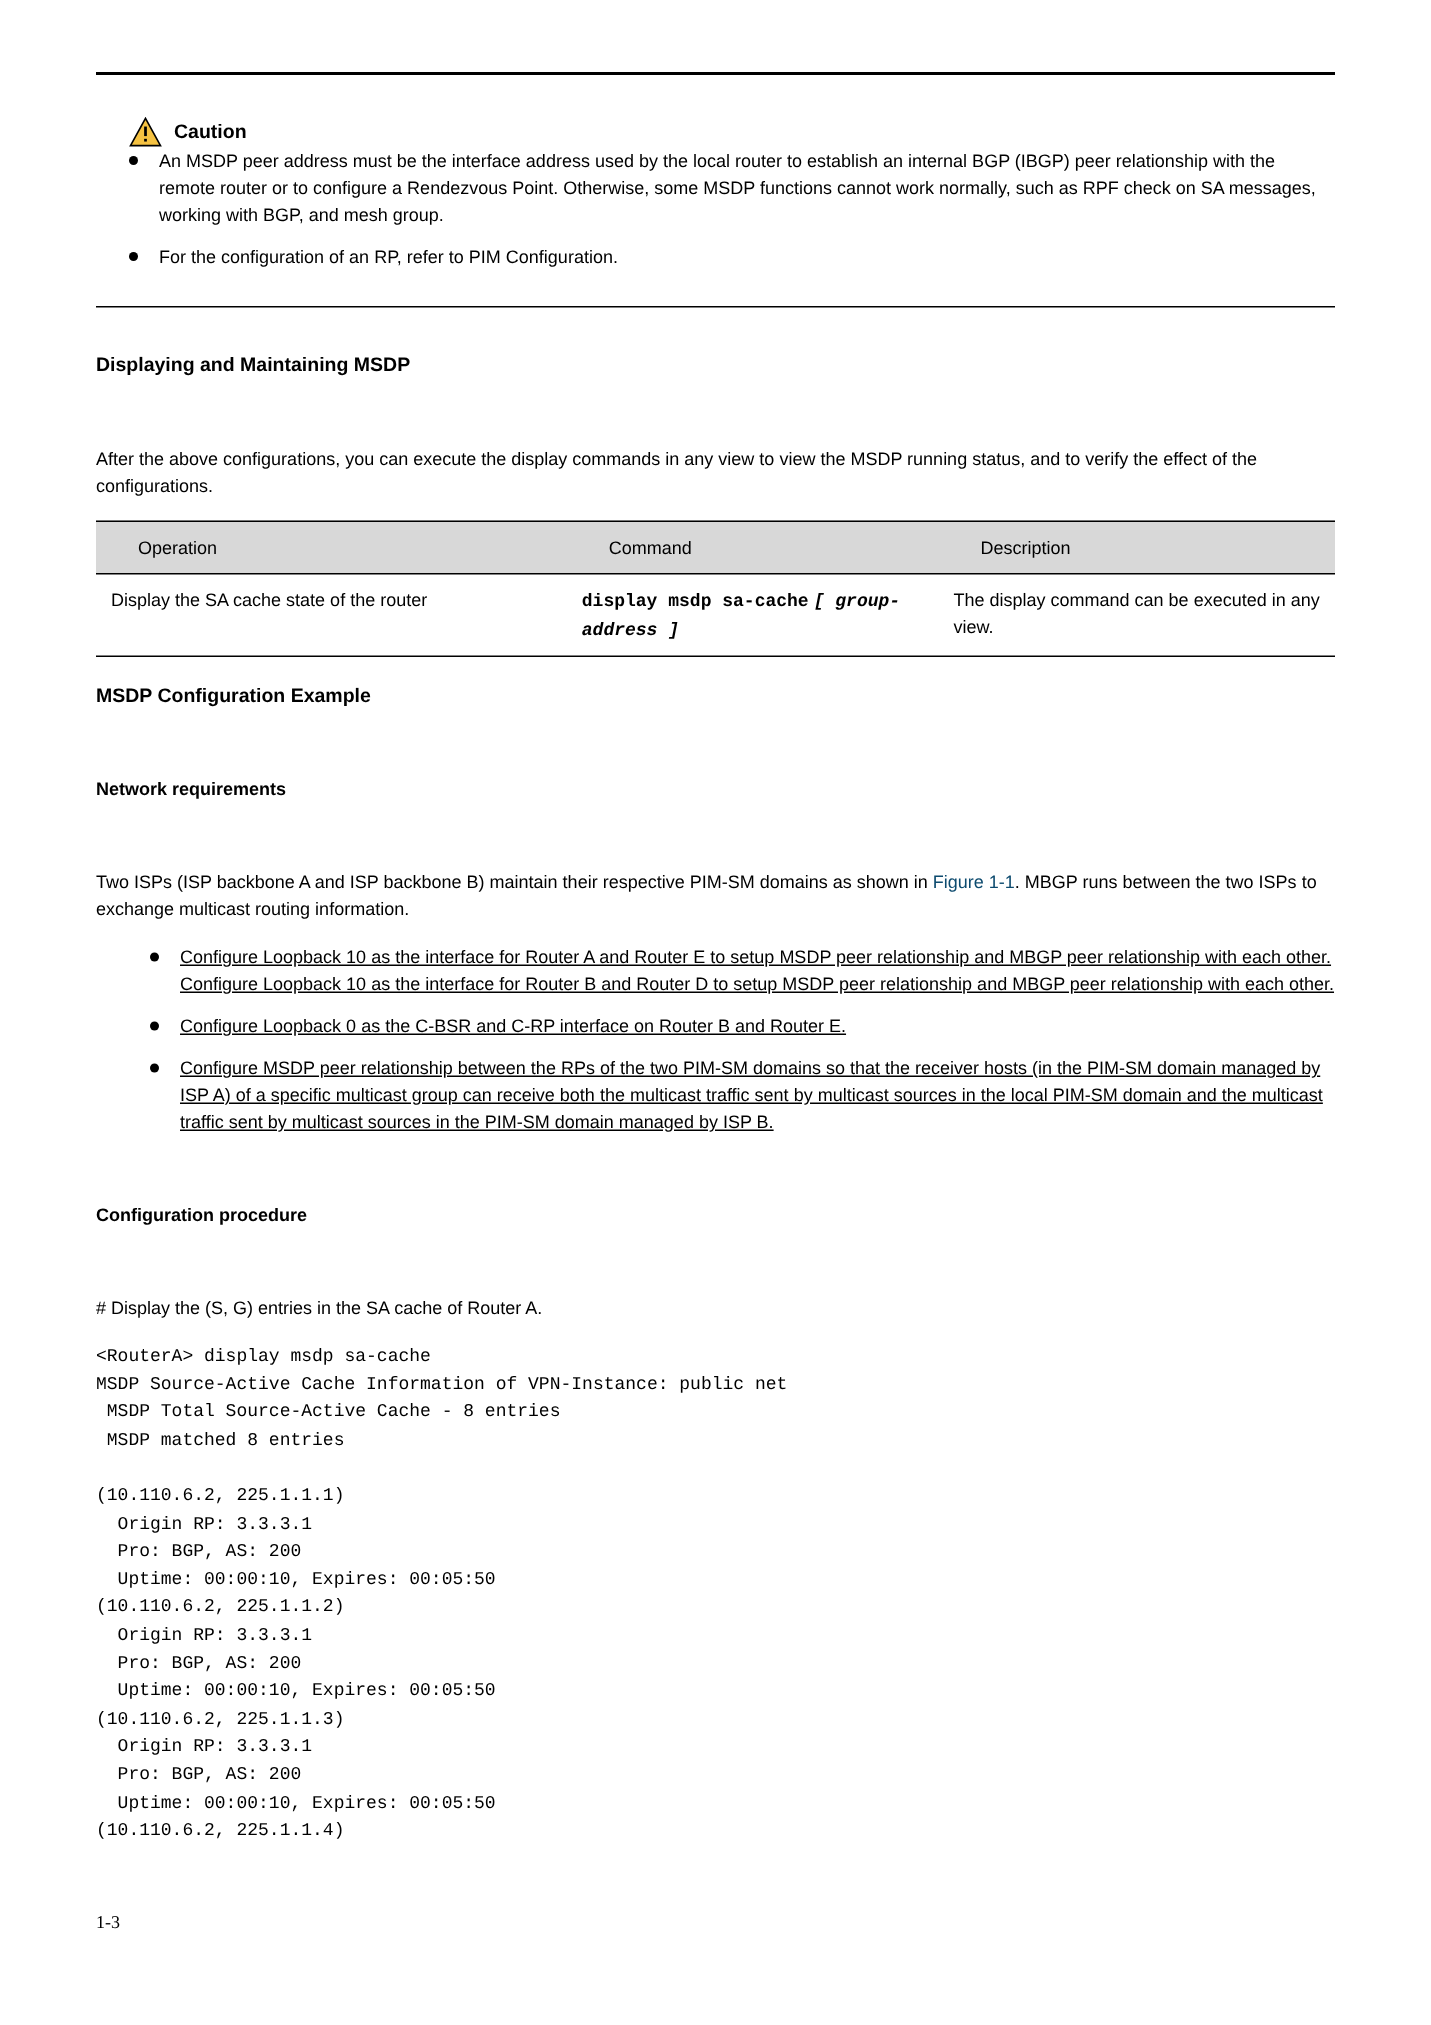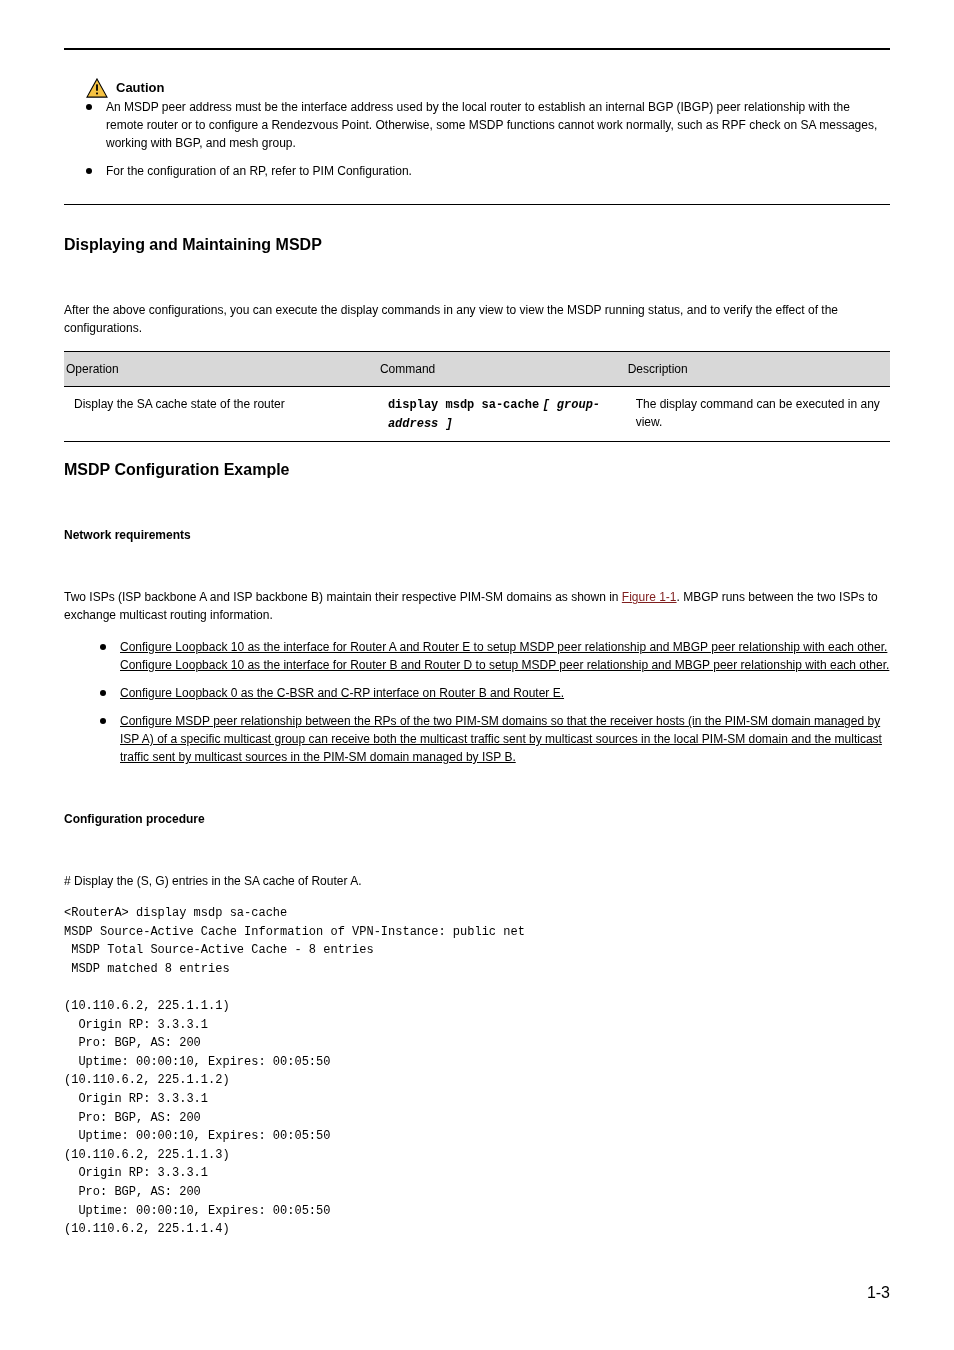--- a/index.html
+++ b/index.html
@@ -17,40 +17,40 @@
   .caution-box { border-bottom: 1.5px solid #000; padding-bottom: 14px; margin-bottom: 28px; }
   .caution-head { display: flex; align-items: center; gap: 8px; padding-left: 22px; }
   .caution-icon { width: 22px; height: 20px; flex: 0 0 auto; }
   .caution-label { font-weight: bold; font-size: 13px; }
   .caution-list { list-style: none; padding-left: 22px; }
   .caution-list li { position: relative; padding-left: 20px; margin-bottom: 10px; }
   .caution-list li::before {
     content: ""; position: absolute; left: 0; top: 6px;
     width: 6px; height: 6px; background: #000; border-radius: 50%;
   }
-  .sec-h1 { font-weight: bold; font-size: 16px; margin: 16px 0 14px 0; }
+  .sec-h1 { font-weight: bold; font-size: 13px; margin: 16px 0 14px 0; }
   .para { margin-bottom: 14px; margin-top: 44px; }
   .tbl-wrap { margin-bottom: 14px; }
   .tbl { width: 100%; border-collapse: collapse; font-size: 12px; }
-  .tbl th { background: #d8d8d8; text-align: left; font-weight: normal; padding: 8px 2px; border-top: 1.5px solid #000; border-bottom: 1px solid #000; }
+  .tbl th { background: #d8d8d8; text-align: left; font-weight: normal; padding: 8px 28px; border-top: 1.5px solid #000; border-bottom: 1px solid #000; }
   .tbl td { padding: 8px 10px; border-bottom: 1px solid #000; vertical-align: top; }
   .col1 { width: 38%; }
   .col2 { width: 30%; }
   .col3 { width: 32%; }
   .cmd { font-family: "Courier New", monospace; font-weight: bold; }
   .cmd-arg { font-style: italic; }
-  .link { color: #7f1d1d; text-decoration: underline; cursor: pointer; }
+  .link { color: #0c4a6e; cursor: pointer; }
   ul.body-list { list-style: none; padding-left: 36px; margin-bottom: 14px; text-decoration: underline; }
   ul.body-list li { position: relative; padding-left: 20px; margin-bottom: 10px; }
   ul.body-list li::before {
     content: ""; position: absolute; left: 0; top: 6px;
     width: 6px; height: 6px; background: #000; border-radius: 50%;
   }
   .cli-block { font-family: "Courier New", monospace; white-space: pre; font-size: 12px; line-height: 1.55; margin: 8px 0 14px 0; }
-  .pg-num { text-align: right; margin-top: 42px; font-size: 16px; }
+  .pg-num { text-align: left; margin-top: 42px; font-size: 12px; font-family: Liberation Serif, serif; }
 </style>
 </head>
 <body>
 
 <hr class="top-hr">
 
 <section class="caution-box">
   <div class="caution-head">
     <span class="caution-icon">
       <svg viewBox="0 0 24 22" width="22" height="20">

